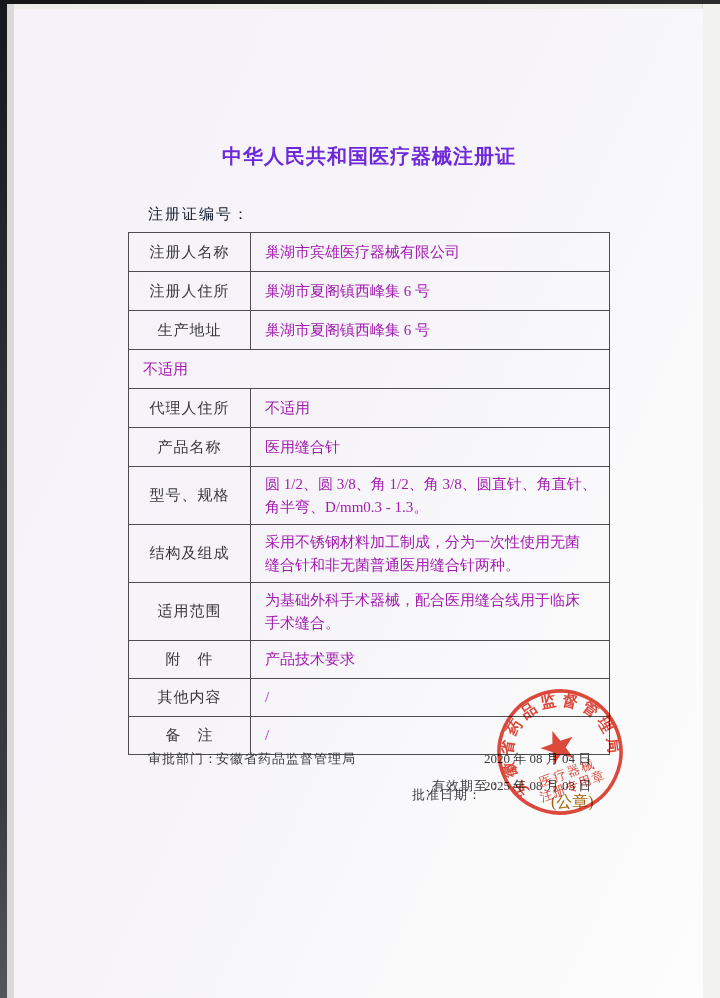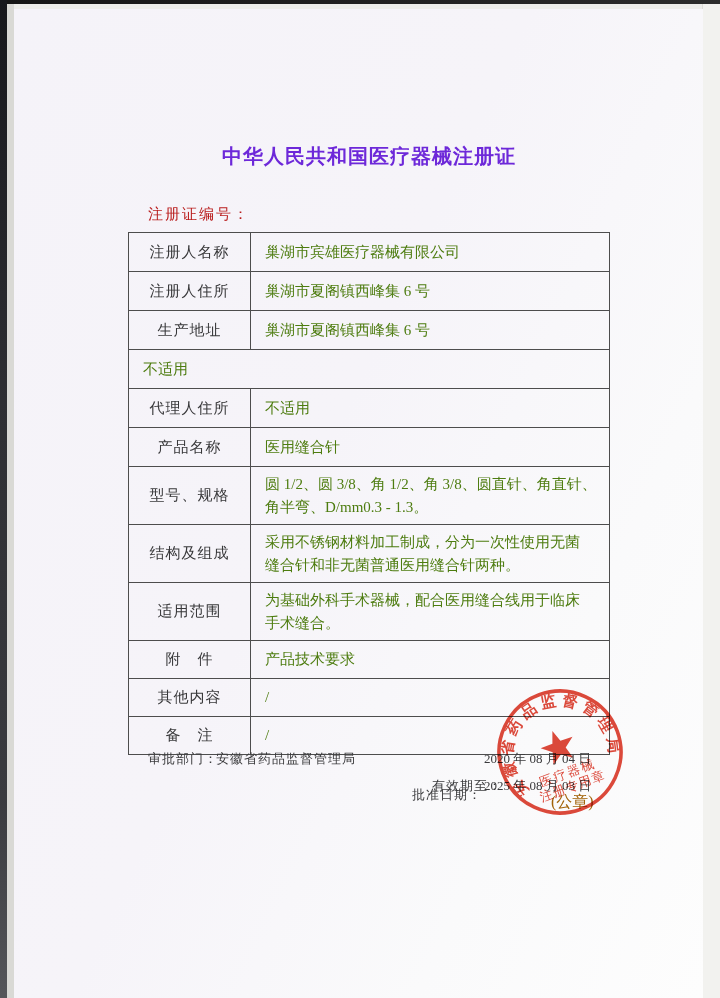--- a/index.html
+++ b/index.html
@@ -39,21 +39,21 @@
   .title {
     position: absolute; left: 128px; top: 143px; width: 482px;
     text-align: center;
     font-family: "Liberation Sans", sans-serif;
     font-weight: bold;
     font-size: 20px;
     letter-spacing: 1px;
     color: #6d28d9;
   }
 
-  .regline { position: absolute; top: 205px; font-size: 15px; color: #b91c1c; }
+  .regline { position: absolute; top: 205px; font-size: 15px; color: #0f172a; }
   .regline.lab { left: 148px; letter-spacing: 2px; }
   .regline.val { left: 272px; letter-spacing: 1px; }
 
   .cert-table {
     position: absolute; left: 128px; top: 232px; width: 482px;
     border: 1px solid #4d4d4d;
     display: flex; flex-direction: column;
     box-sizing: border-box;
   }
   .row { display: flex; border-top: 1px solid #4d4d4d; }
@@ -63,21 +63,21 @@
     border-right: 1px solid #4d4d4d;
     display: flex; align-items: center; justify-content: center;
     font-size: 15px; color: #38383a;
     letter-spacing: 1px;
     box-sizing: border-box;
   }
   .row .val {
     flex: 1;
     display: flex; align-items: center;
     padding-left: 14px; padding-right: 6px;
-    font-size: 15px; color: #4d7c0f;
+    font-size: 15px; color: #a21caf;
     white-space: pre-wrap;
     line-height: 23px;
     box-sizing: border-box;
   }
   .row.h1 { height: 38px; }
   .row.h2 { height: 57px; }
   .row.h3 { height: 37px; }
 
   .footer-item { position: absolute; font-size: 13px; color: #3a3a3c; }
   .f-dept-lab   { left: 148px; top: 750px; letter-spacing: 1px; }

